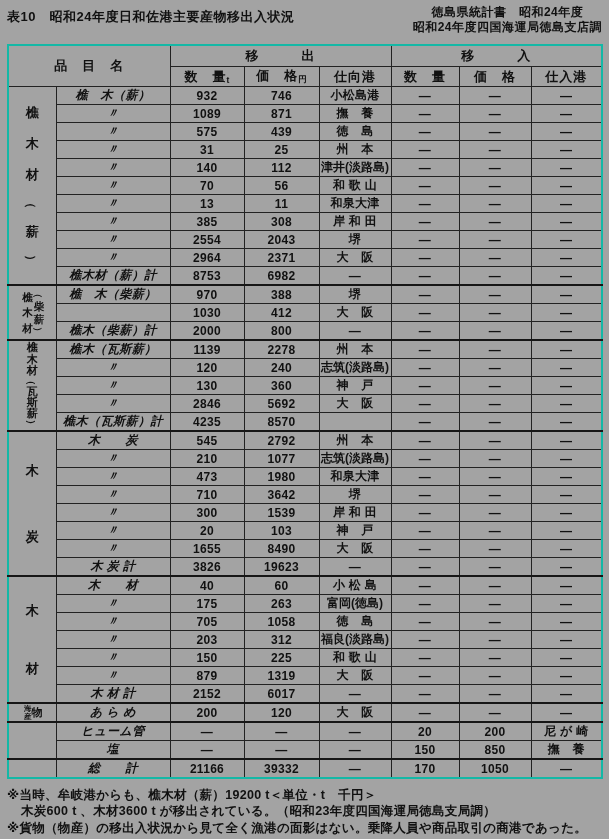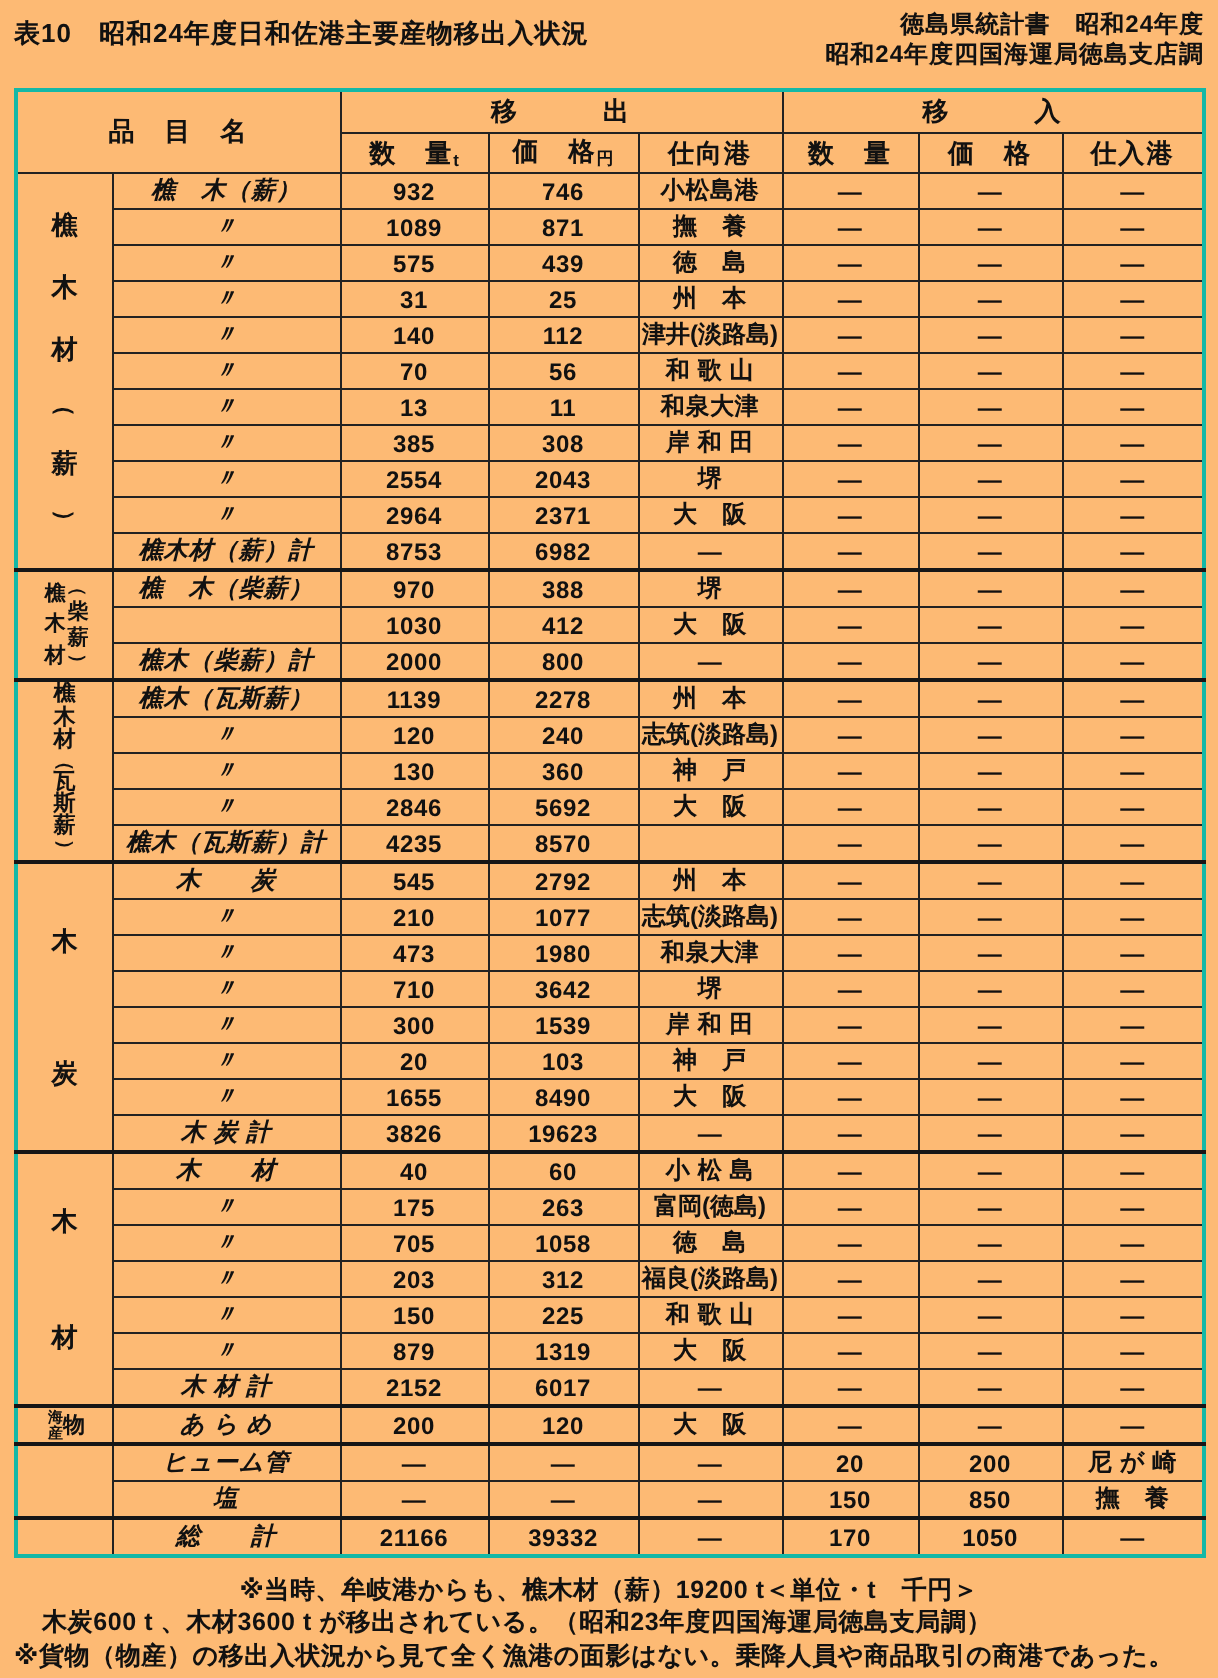--- a/index.html
+++ b/index.html
@@ -1,29 +1,29 @@
 <!DOCTYPE html>
 <html><head>
 <meta charset="utf-8">
 <style>
   html,body{margin:0;padding:0;background:#f7f7f4;}
   .page{
     position:relative;
     width:609px;height:839px;
-    background:#fdba74;
+    background:#a3a3a3;
     color:#111;
     font-family:"Liberation Sans","DejaVu Sans",sans-serif;
     box-sizing:border-box;
     padding:5px 7px 0 7px;
     overflow:hidden;
   }
   
   .titlebar{display:flex;justify-content:space-between;align-items:flex-start;}
   .doc-title{font-size:13px;font-weight:bold;white-space:nowrap;letter-spacing:0.5px;padding-top:3px;}
-  .sources{text-align:right;font-size:12px;font-weight:bold;line-height:1.25;letter-spacing:0.5px;}
+  .sources{text-align:center;font-size:12px;font-weight:bold;line-height:1.25;letter-spacing:0.5px;}
   
   table.main{
     border-collapse:collapse;
     table-layout:fixed;
     width:594px;
     margin-top:9px;
     border:2px solid #14b8a6;
   }
   table.main th,table.main td{
     border:1px solid #222;
@@ -51,21 +51,21 @@
   .vcol{display:flex;flex-direction:column;align-items:center;justify-content:space-evenly;height:100%;font-weight:bold;line-height:1;}
   .vcol.spread{justify-content:space-around;padding:10% 0;box-sizing:border-box;}
   .vdouble{flex-direction:row;justify-content:center;gap:1px;width:100%;}
   .vdouble .vcol{justify-content:space-evenly;}
   .vpar{display:inline-block;transform:rotate(90deg);height:9px;line-height:9px;font-size:0.9em;}
   .gcompact{flex-direction:row;align-items:center;justify-content:center;width:100%;font-weight:bold;}
   .gstack{display:flex;flex-direction:column;line-height:1;font-size:7.5px;}
   .gtail{font-size:11px;}
   
   .notes{margin-top:8px;font-size:12.5px;font-weight:bold;line-height:1.3;letter-spacing:0.3px;}
-  .note-row1{display:flex;justify-content:center;align-items:baseline;}
+  .note-row1{display:flex;justify-content:flex-start;align-items:baseline;}
   .note-indent{padding-left:14px;}
 </style>
 </head>
 <body>
 
 <div class="page">
 
   <div class="titlebar">
     <div class="doc-title">表10　昭和24年度日和佐港主要産物移出入状況</div>
     <div class="sources">

